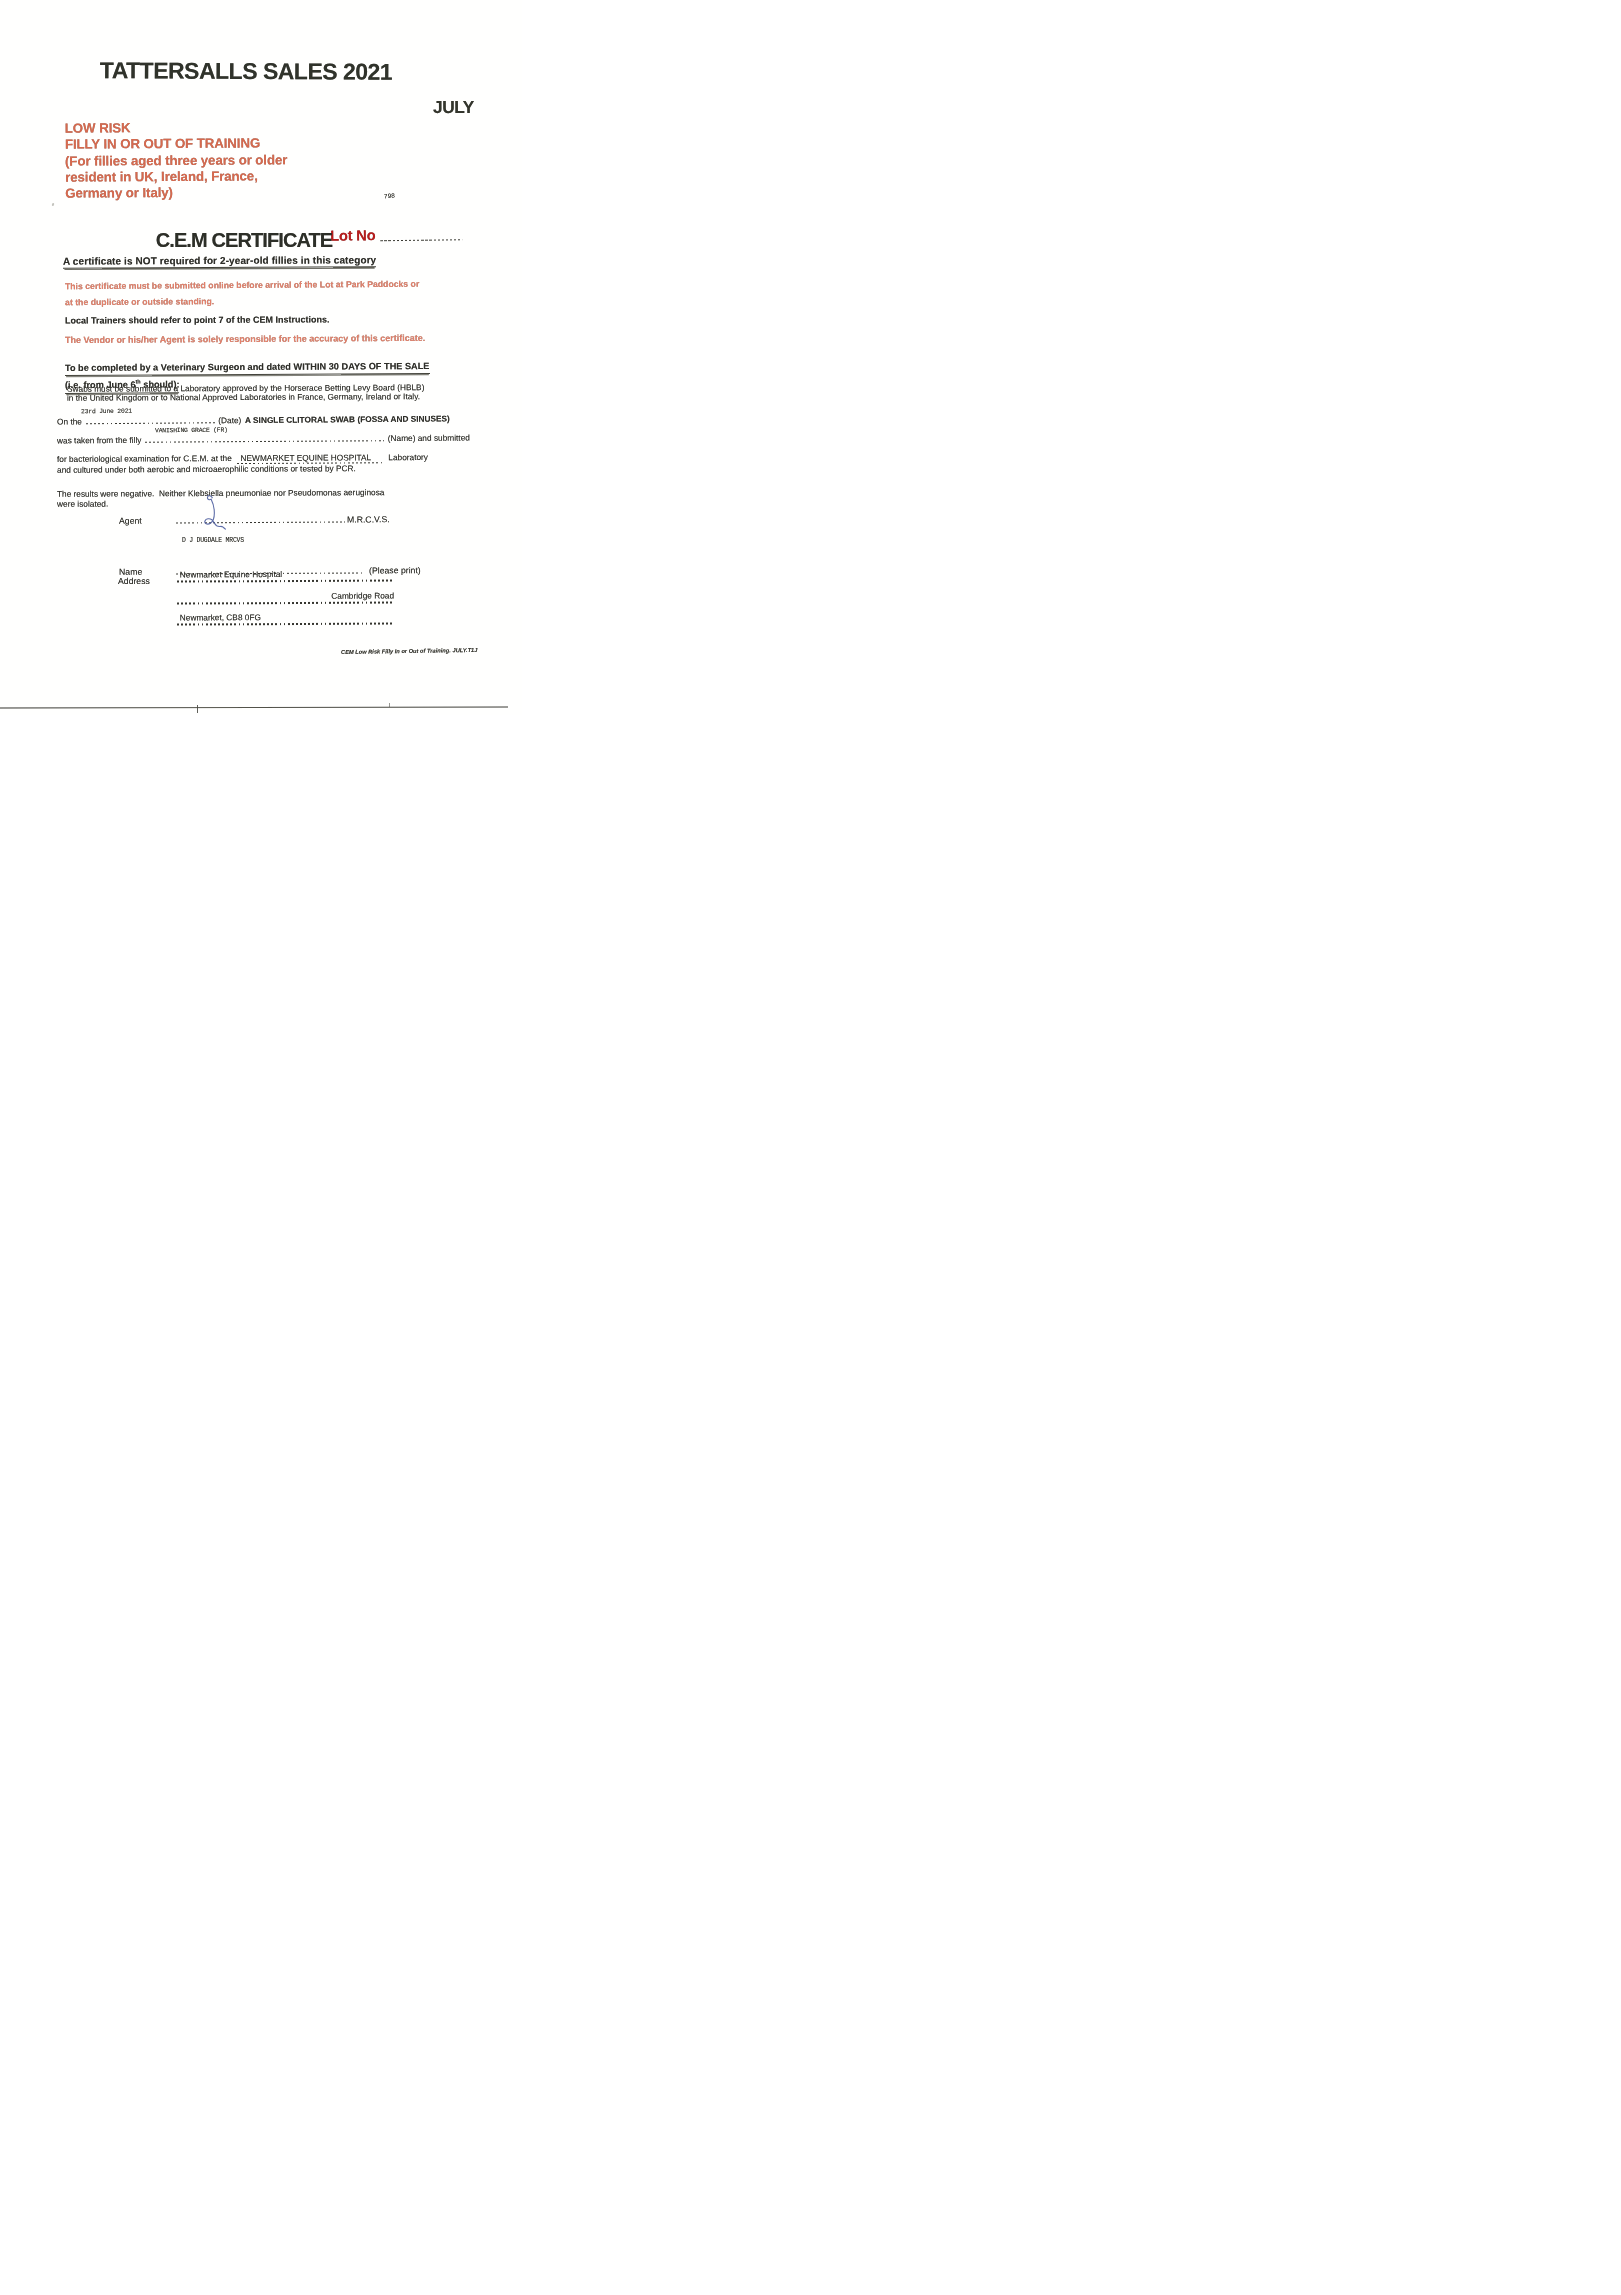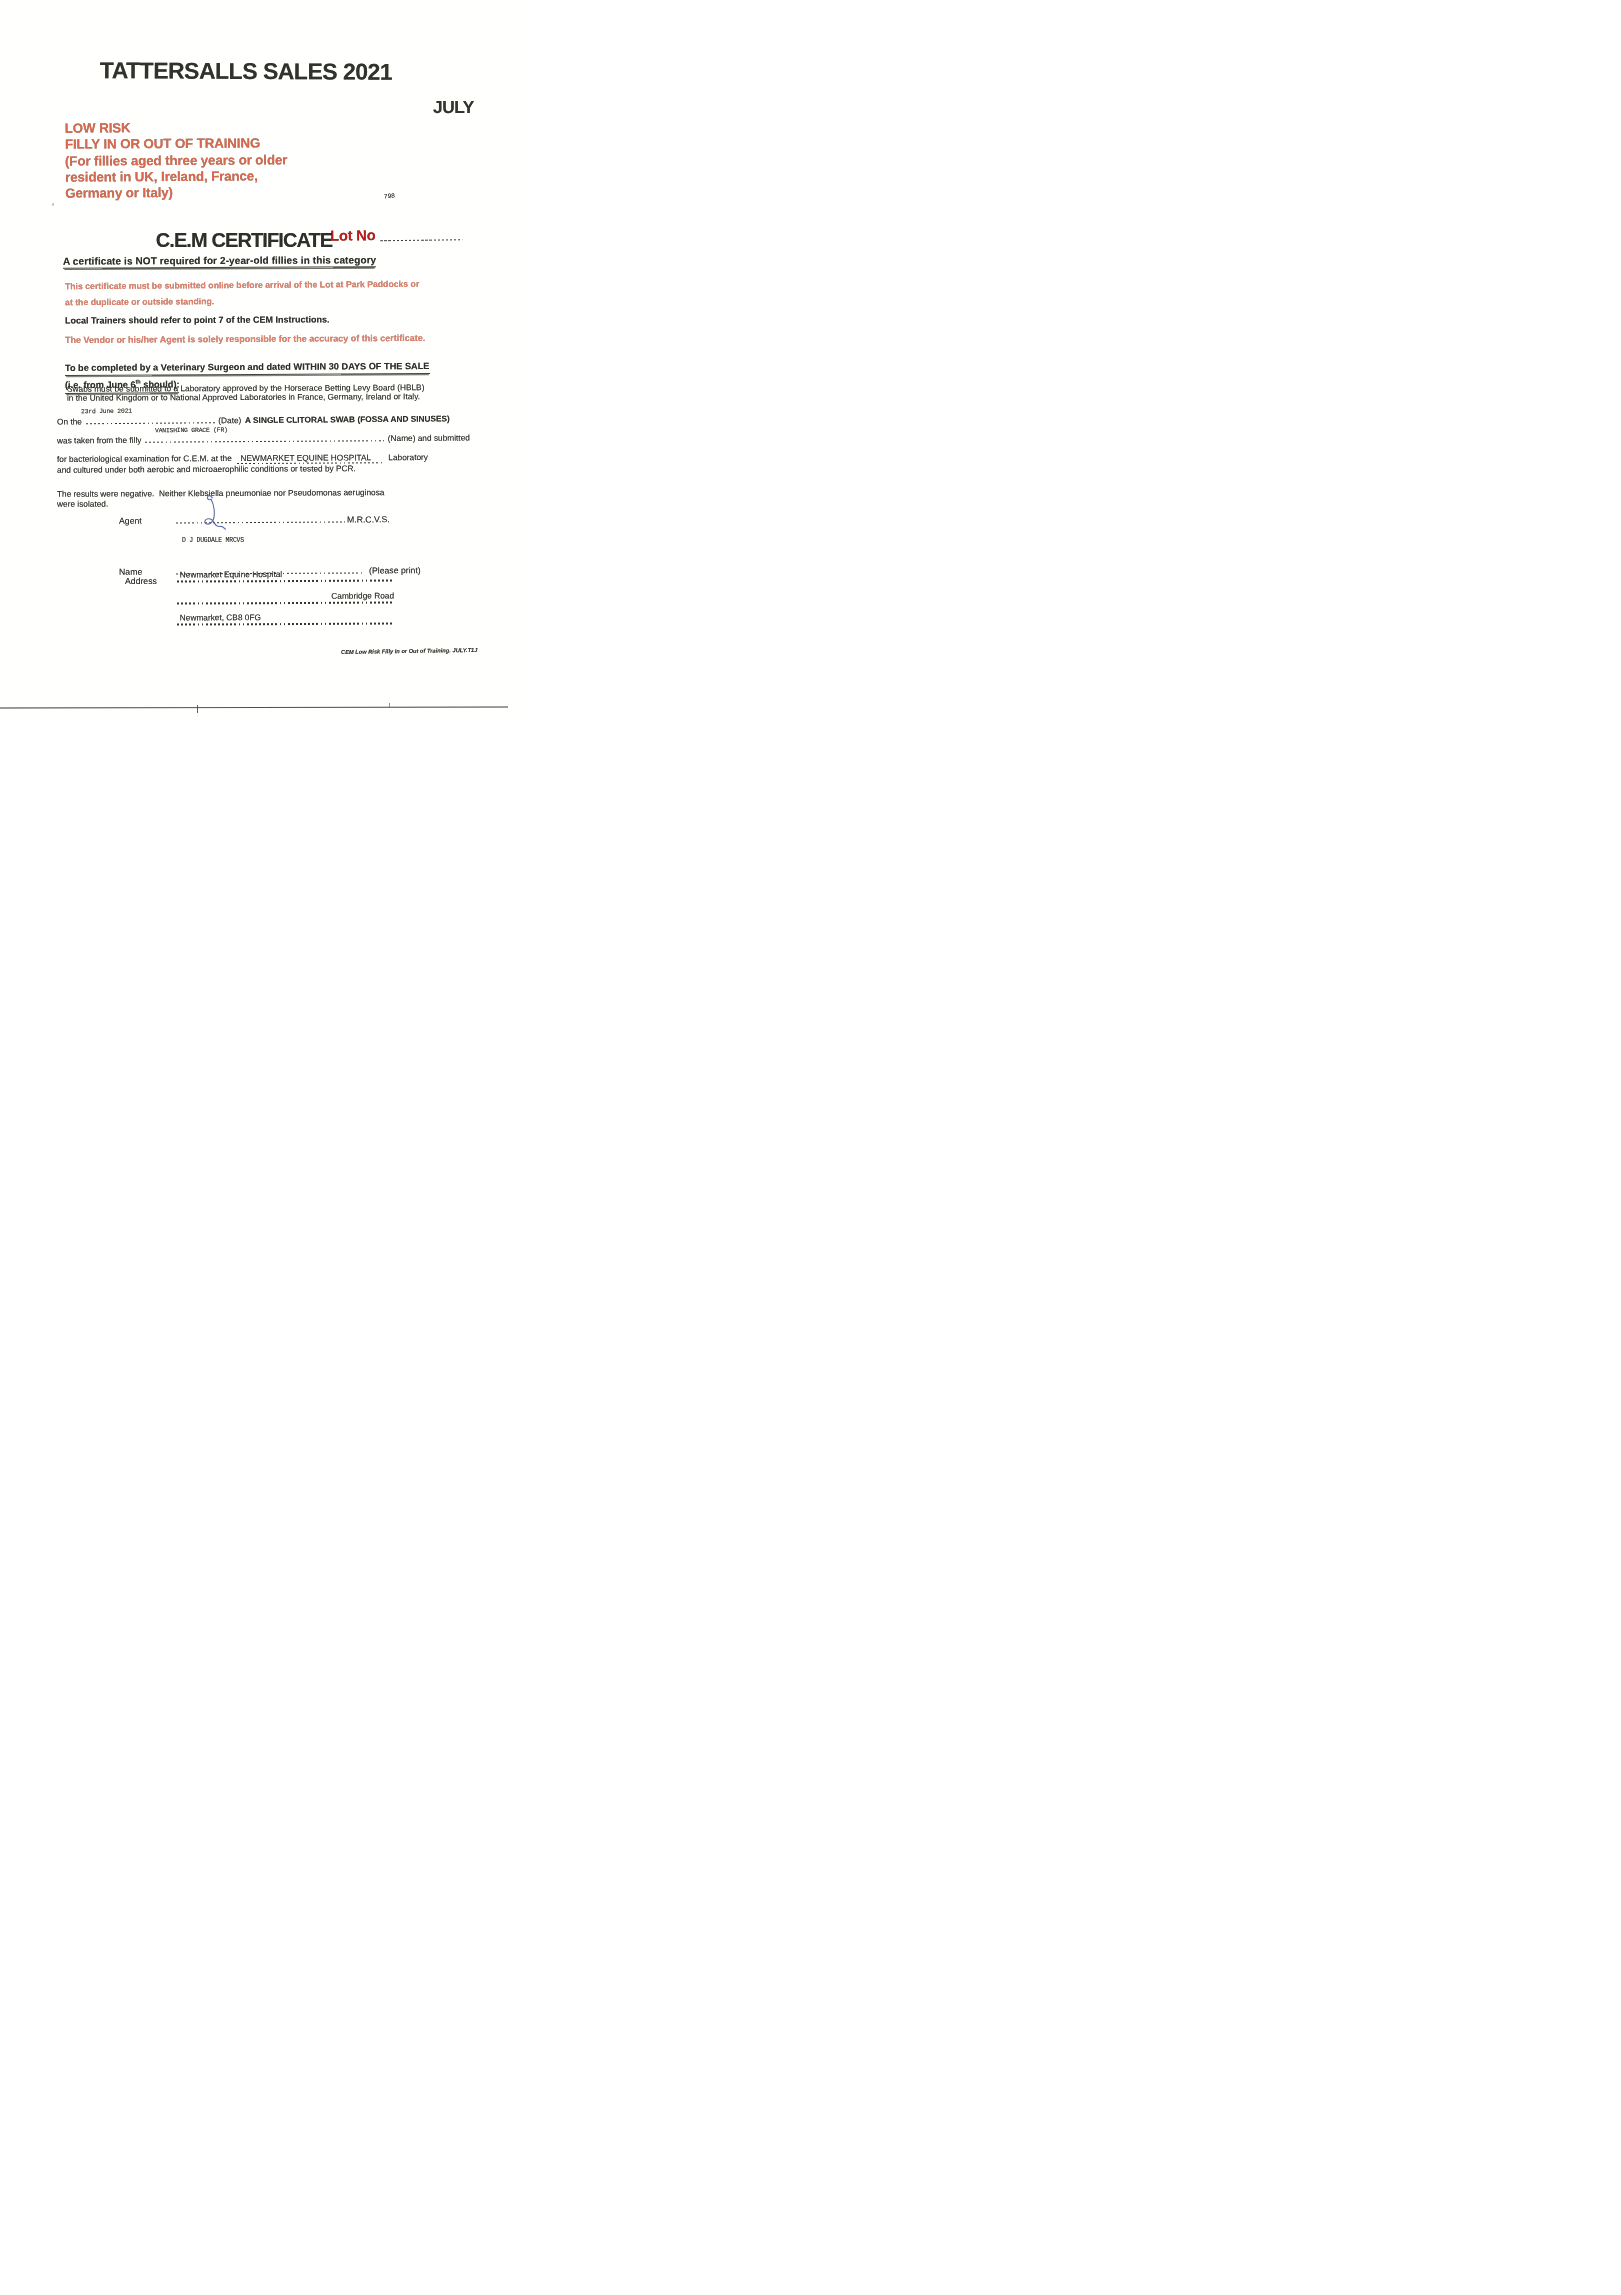--- a/index.html
+++ b/index.html
@@ -69,21 +69,21 @@
   
   .sig-row{left:119px;top:515px;display:flex;align-items:flex-end;font-size:8.7px;transform:rotate(-0.3deg);}
   .sig-row .lbl{width:57px;}
   .sig-row .dots,.name-row .dots{height:1.4px;margin-bottom:1.8px;
     background:repeating-linear-gradient(90deg,#35352f 0 1.8px,transparent 1.8px 4.1px);}
   .sig-svg{left:199px;top:494px;width:33px;height:36px;}
   .name-row{left:119px;top:545px;display:flex;align-items:flex-end;font-size:8.7px;transform:rotate(-0.3deg);}
   .name-row .lbl{width:57px;}
   .name-fill{left:182px;top:537px;}
   
-  .addr-label{left:125px;top:576px;font-size:8.7px;transform:rotate(-0.3deg);}
+  .addr-label{left:118px;top:576px;font-size:8.7px;transform:rotate(-0.3deg);}
   .addr-line{left:177px;width:217px;transform:rotate(-0.3deg);}
   .addr-line .txt{display:block;font-size:8.3px;padding-left:2.8px;line-height:10px;}
   .addr-line .dots{height:1.4px;margin-top:1.4px;
     background:repeating-linear-gradient(90deg,#35352f 0 1.8px,transparent 1.8px 4.1px);}
   
   .footer{top:648px;right:45px;font-size:5.7px;font-weight:700;font-style:italic;
     color:#3a3a33;transform:rotate(-0.9deg);}
   .scan-line{left:-1.8px;top:707px;width:510px;height:1.4px;
     background:linear-gradient(90deg,#34342e,#55554c 45%,#3a3a34);transform:rotate(-0.1deg);}
   .scan-tick-1{left:197px;top:705px;width:0.9px;height:8.3px;background:#44443c;opacity:.85;}

